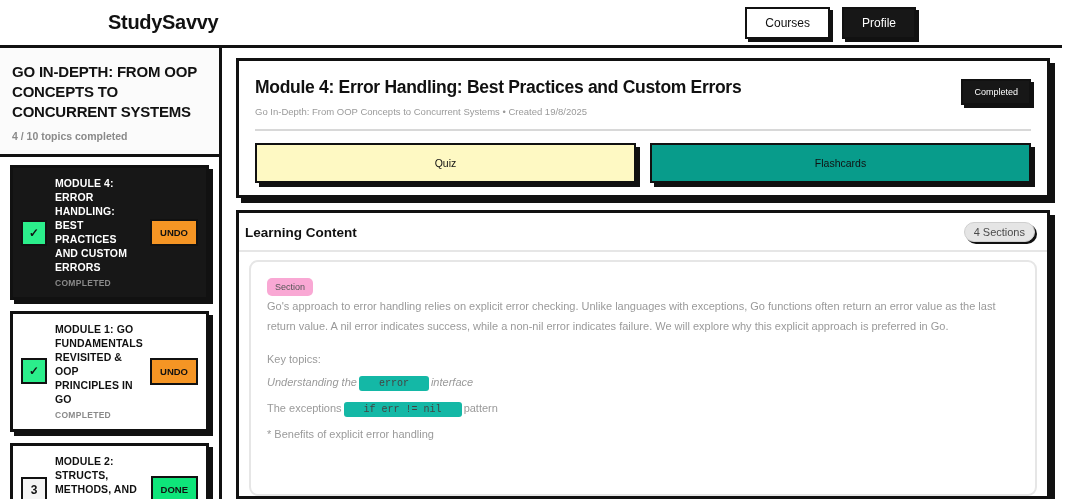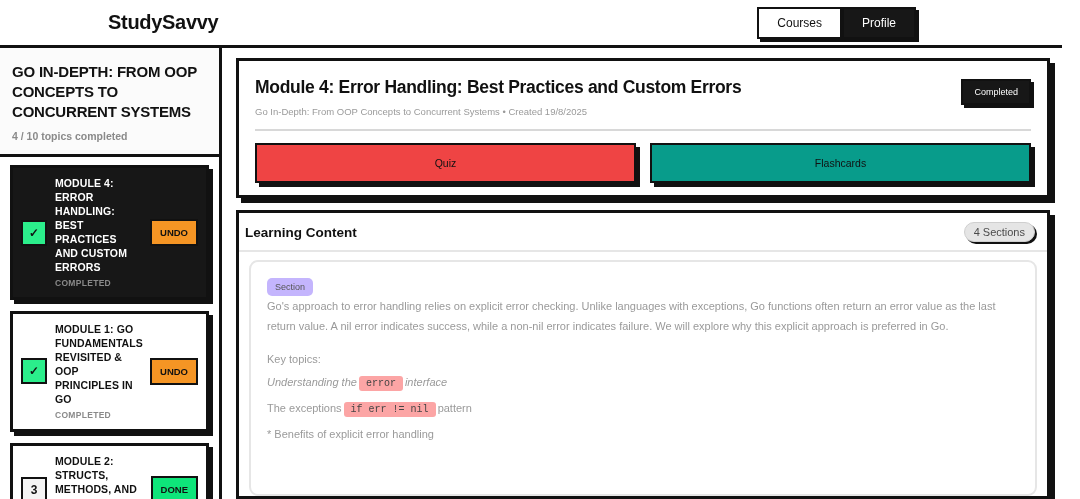--- a/index.html
+++ b/index.html
@@ -17,21 +17,21 @@
     background: #ffffff;
     border-bottom: 3px solid #111111;
     display: flex; align-items: center;
     padding: 0 16px 0 108px;
     position: relative;
   }
   .brand {
     font-size: 20px; font-weight: bold; color: #111111;
     letter-spacing: -0.3px;
   }
-  .nav { margin-left: auto; display: flex; align-items: flex-end; padding-right: 130px; }
+  .nav { margin-left: auto; display: flex; align-items: flex-end; gap: 12px; padding-right: 130px; }
   .nav-btn {
     font-size: 12px; padding: 7px 18px;
     border: 2px solid #111111;
     box-shadow: 3px 3px 0 #111111;
     background: #ffffff; color: #111111;
     cursor: pointer; white-space: nowrap;
     font-family: "Liberation Sans", sans-serif;
   }
   .nav-btn.dark { background: #171717; color: #ffffff; }
 
@@ -148,35 +148,35 @@
     white-space: nowrap;
   }
   .lc-body { padding: 8px 10px 0 10px; flex: 1; min-height: 0; overflow: hidden; }
   .section-card {
     border: 2px solid #e6e6e6; border-radius: 9px;
     padding: 16px 16px 14px 16px;
     height: 100%;
   }
   .sec-head { display: flex; align-items: center; gap: 10px; }
   .chip {
-    font-size: 9px; color: #555555; background: #c4b5fd;
+    font-size: 9px; color: #555555; background: #f9a8d4;
     border-radius: 5px; padding: 4px 8px; white-space: nowrap;
   }
   .sec-title { font-size: 14px; font-weight: bold; color: #111111; letter-spacing: -0.2px; }
   .para {
     font-size: 11px; color: #9a9a9a;
     line-height: 1.85; max-width: 790px;
   }
   .key-label { margin-top: 16px; font-size: 11px; color: #9a9a9a; }
   .topic { margin-top: 9px; font-size: 11px; color: #9a9a9a; line-height: 1.5; }
   .topic.ital { font-style: italic; }
   code.inl {
     font-family: "Liberation Mono", monospace;
-    font-size: 10px; background: #fca5a5; color: #444444;
-    padding: 2px 7px; border-radius: 3px; font-style: normal;
+    font-size: 10px; background: #14b8a6; color: #444444;
+    padding: 2px 20px; border-radius: 3px; font-style: normal;
     margin: 0 2px;
   }
 </style>
 </head>
 <body>
 
 <div class="app">
 
   <div class="topbar">
     <div class="brand">StudySavvy</div>
@@ -233,21 +233,21 @@
           <div class="mod-head-main">
             <div class="mod-h1">Module 4: Error Handling: Best Practices and Custom Errors</div>
             <div class="mod-meta">Go In-Depth: From OOP Concepts to Concurrent Systems • Created 19/8/2025</div>
           </div>
           <div class="badge-dark">Completed</div>
         </div>
 
         <div class="divider"></div>
 
         <div class="action-row">
-          <button class="action-btn" id="btn-quiz" style="background: #ef4444;">Quiz</button>
+          <button class="action-btn" id="btn-quiz" style="background: #fef9c3;">Quiz</button>
           <button class="action-btn" id="btn-flash" style="background: rgb(8, 156, 139);">Flashcards</button>
         </div>
       </div>
 
       <div class="panel lc">
         <div class="lc-head">
           <div class="lc-title">Learning Content</div>
           <div class="pill">4 Sections</div>
         </div>
 

